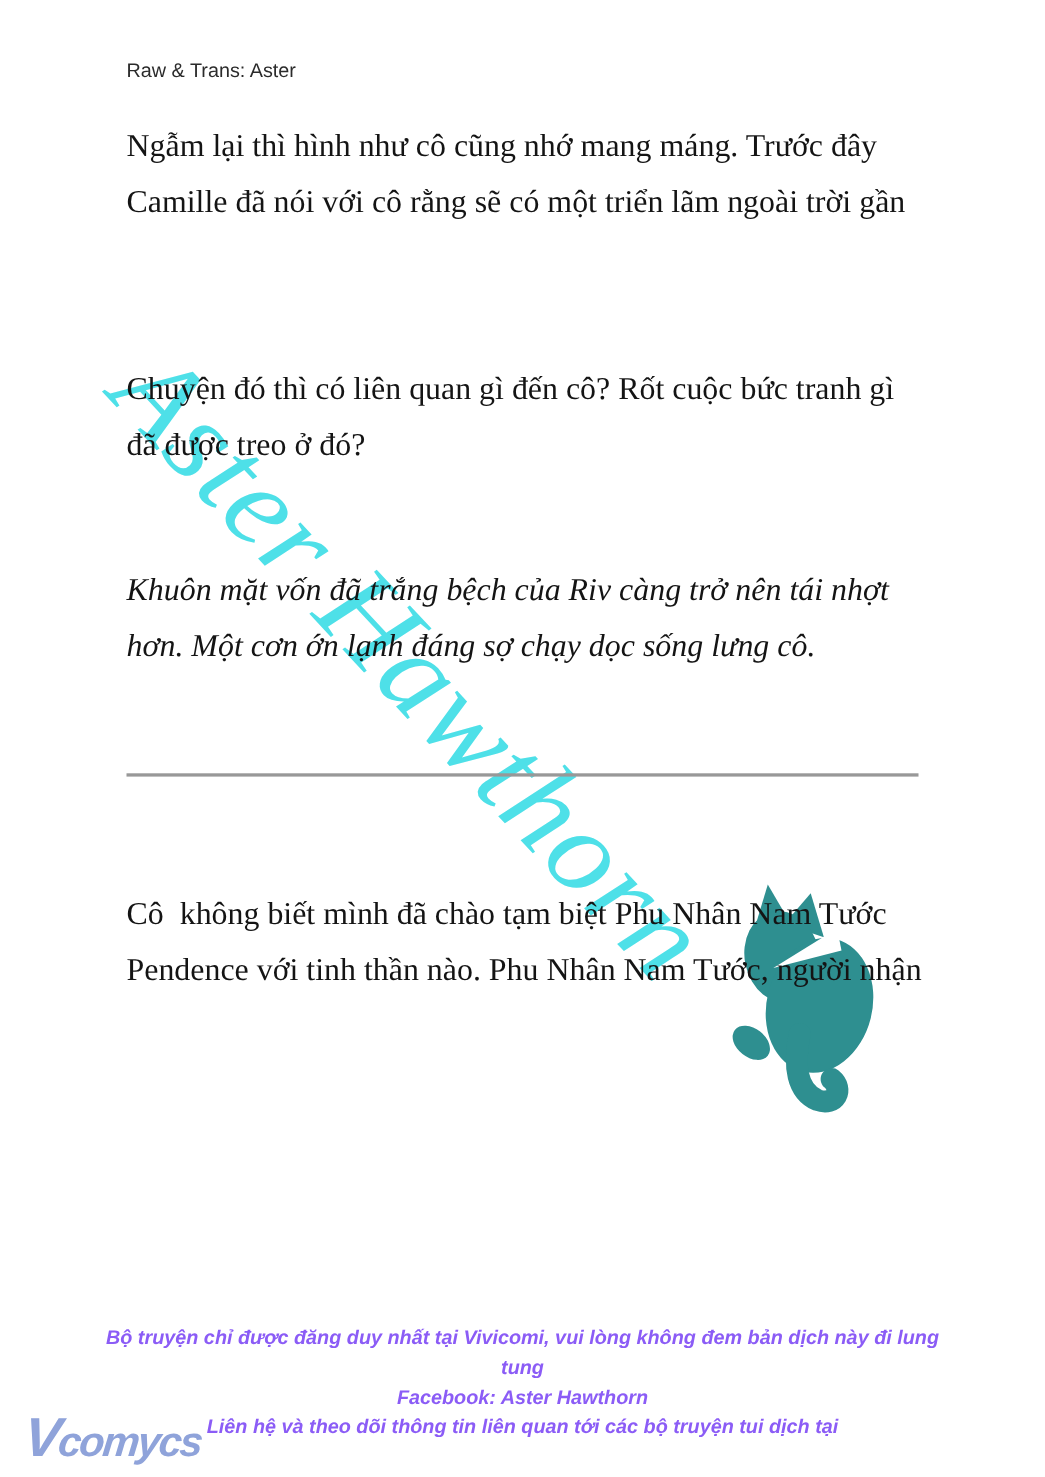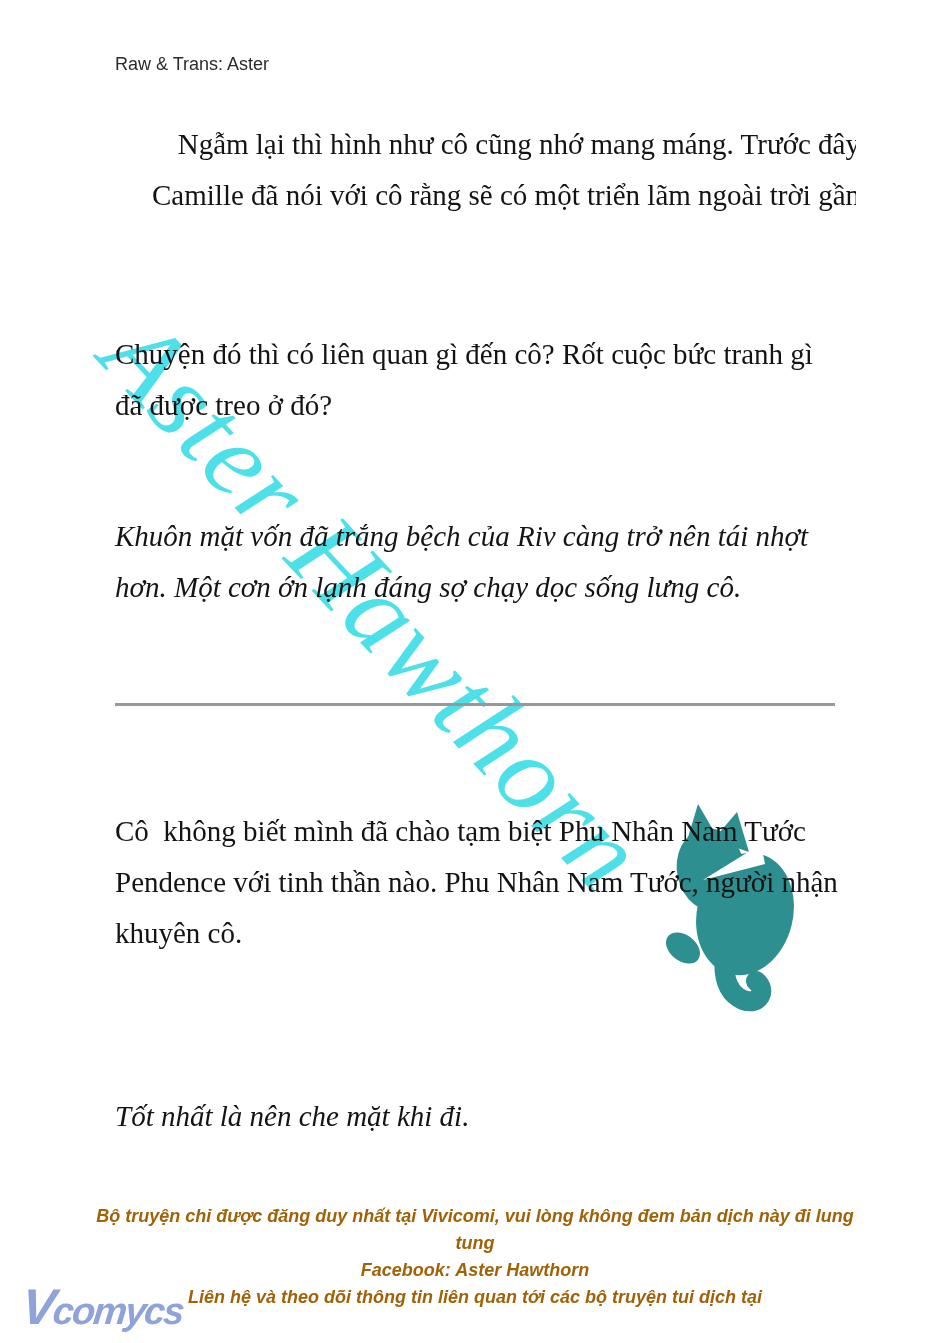--- a/index.html
+++ b/index.html
@@ -44,21 +44,21 @@
   }
   .para {
     position: absolute;
     left: 115px;
     width: 745px;
     font-size: 29px;
     line-height: 51px;
     z-index: 3;
   }
   .para .line { white-space: pre-wrap; }
-  .p1 { top: 119px; text-align: right; }
+  .p1 { top: 108px; }
   .p2 { top: 329px; }
   .p3 { top: 511px; font-style: italic; }
   .p4 { top: 806px; }
   .divider {
     position: absolute;
     left: 115px;
     top: 703px;
     width: 720px;
     height: 3px;
     background: #989898;
@@ -79,21 +79,21 @@
     position: absolute;
     left: 95px;
     top: 1203px;
     width: 760px;
     text-align: center;
     font-family: "Liberation Sans", sans-serif;
     font-style: italic;
     font-weight: bold;
     font-size: 18px;
     line-height: 27px;
-    color: #a16207;
+    color: #8b5cf6;
     z-index: 3;
   }
   .logo {
     position: absolute;
     left: 22px;
     top: 1284px;
     font-family: "Liberation Sans", sans-serif;
     font-style: italic;
     font-weight: bold;
     font-size: 38px;
@@ -139,24 +139,22 @@
   <div class="para p3">
     <div class="line">Khuôn mặt vốn đã trắng bệch của Riv càng trở nên tái nhợt</div>
     <div class="line">hơn. Một cơn ớn lạnh đáng sợ chạy dọc sống lưng cô.</div>
   </div>
 
   <div class="divider"></div>
 
   <div class="para p4">
     <div class="line">Cô  không biết mình đã chào tạm biệt Phu Nhân Nam Tước</div>
     <div class="line">Pendence với tinh thần nào. Phu Nhân Nam Tước, người nhận</div>
-    <div class="line">khuyên cô.</div>
   </div>
 
-  <div class="thought">Tốt nhất là nên che mặt khi đi.</div>
 
   <div class="footer-notice">
     <div>Bộ truyện chỉ được đăng duy nhất tại Vivicomi, vui lòng không đem bản dịch này đi lung tung</div>
     <div>Facebook: Aster Hawthorn</div>
     <div>Liên hệ và theo dõi thông tin liên quan tới các bộ truyện tui dịch tại</div>
   </div>
 
   <div class="logo">Vcomycs</div>
 
 </div>

